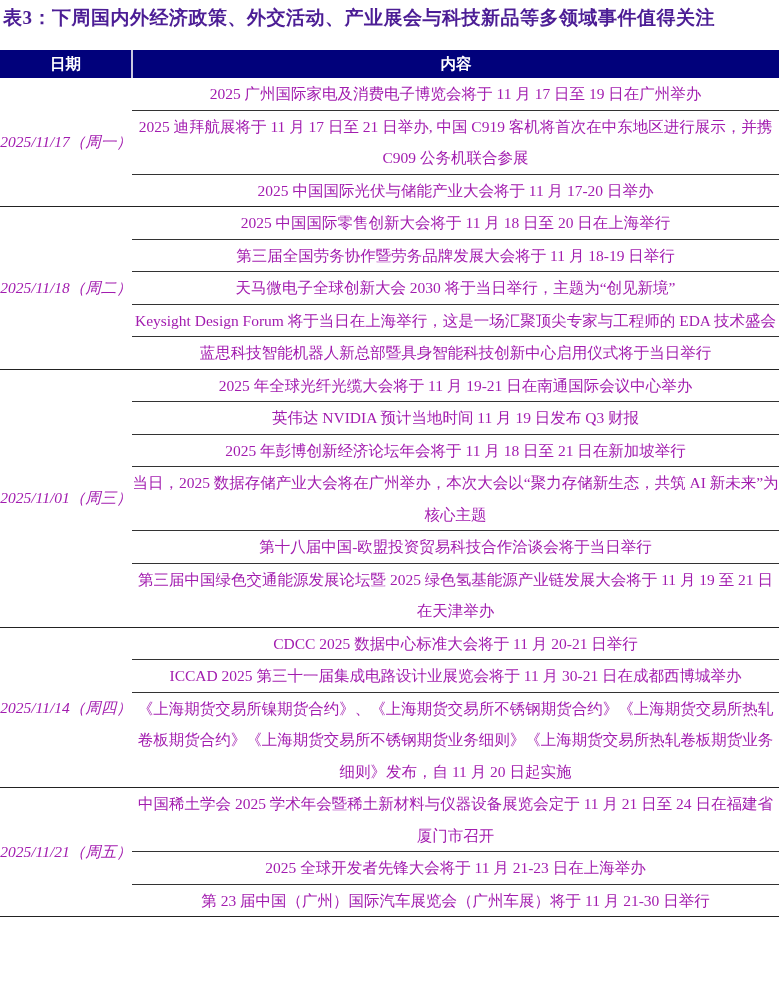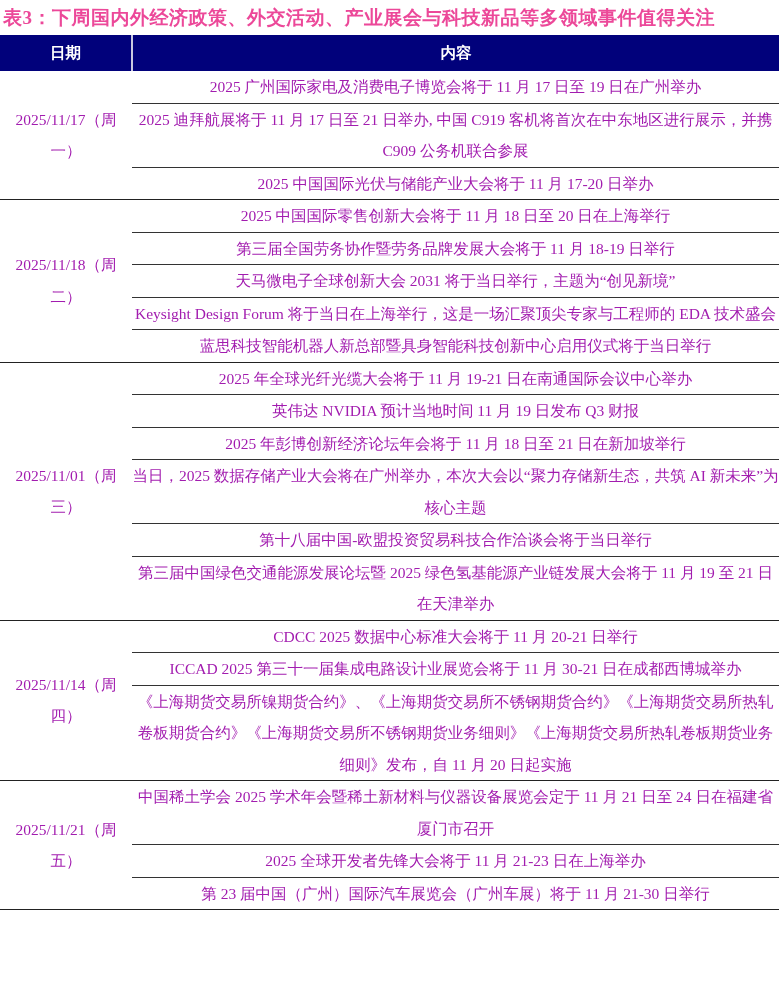--- a/index.html
+++ b/index.html
@@ -7,55 +7,56 @@
     background: #ffffff;
     font-family: "Liberation Serif", "DejaVu Serif", serif;
   }
   .page {
     width: 779px; height: 986px;
     background: #ffffff;
     overflow: hidden;
     box-sizing: border-box;
   }
   .table-title {
-    color: #ec4899;
+    color: #4c1d95;
     font-weight: bold;
     font-size: 19px;
     line-height: 24px;
-    padding: 6px 2px 5px 3px;
+    padding: 6px 2px 20px 3px;
     letter-spacing: 0.5px;
     white-space: nowrap;
   }
   table.events-table {
     border-collapse: collapse;
     width: 779px;
     table-layout: fixed;
   }
   table.events-table th {
     background: #01017b;
     color: #ffffff;
     font-weight: bold;
     font-size: 15.5px;
-    height: 36px;
+    height: 28px;
     text-align: center;
     padding: 0;
   }
   th.col-date { width: 131px; }
   th.col-content { border-left: 2px solid #c9c9e0; margin-left: 48px; }
   table.events-table td {
     font-size: 15.5px;
     line-height: 31.5px;
     color: #a21caf;
     text-align: center;
     padding: 0;
     vertical-align: middle;
   }
   td.date-cell {
     padding: 0 6px;
     border-bottom: 1.4px solid #222222;
+    font-style: italic;
   }
   td.event-cell {
     padding: 0 10px;
     border-bottom: 1px solid #333333;
   }
   td.event-cell.group-end {
     border-bottom: 1.4px solid #222222;
   }
   .source-note {
     font-size: 15px;
@@ -89,21 +90,21 @@
           <td class="event-cell group-end">2025 中国国际光伏与储能产业大会将于 11 月 17-20 日举办</td>
         </tr>
         <tr>
           <td class="date-cell" rowspan="5">2025/11/18（周二）</td>
           <td class="event-cell">2025 中国国际零售创新大会将于 11 月 18 日至 20 日在上海举行</td>
         </tr>
         <tr>
           <td class="event-cell">第三届全国劳务协作暨劳务品牌发展大会将于 11 月 18-19 日举行</td>
         </tr>
         <tr>
-          <td class="event-cell">天马微电子全球创新大会 2031 将于当日举行，主题为“创见新境”</td>
+          <td class="event-cell">天马微电子全球创新大会 2030 将于当日举行，主题为“创见新境”</td>
         </tr>
         <tr>
           <td class="event-cell">Keysight Design Forum 将于当日在上海举行，这是一场汇聚顶尖专家与工程师的 EDA 技术盛会</td>
         </tr>
         <tr>
           <td class="event-cell group-end">蓝思科技智能机器人新总部暨具身智能科技创新中心启用仪式将于当日举行</td>
         </tr>
         <tr>
           <td class="date-cell" rowspan="6">2025/11/01（周三）</td>
           <td class="event-cell">2025 年全球光纤光缆大会将于 11 月 19-21 日在南通国际会议中心举办</td>

